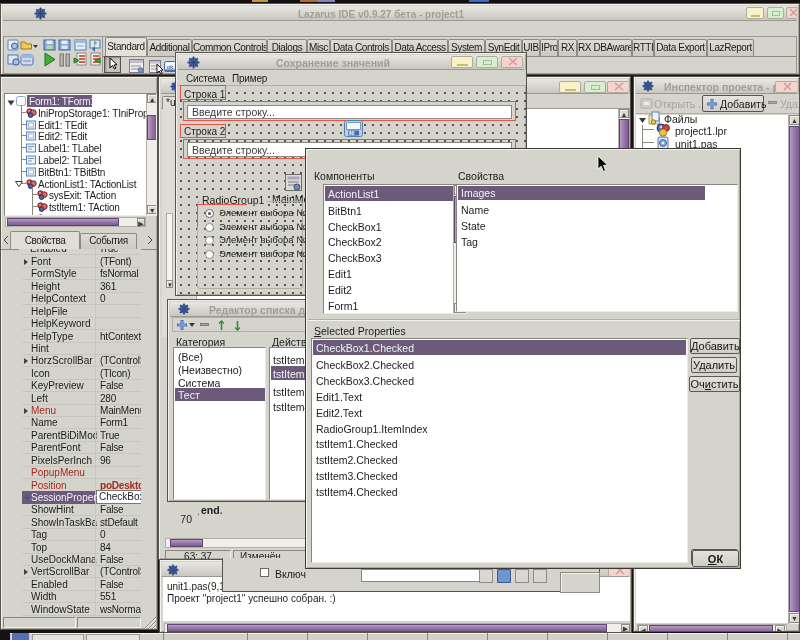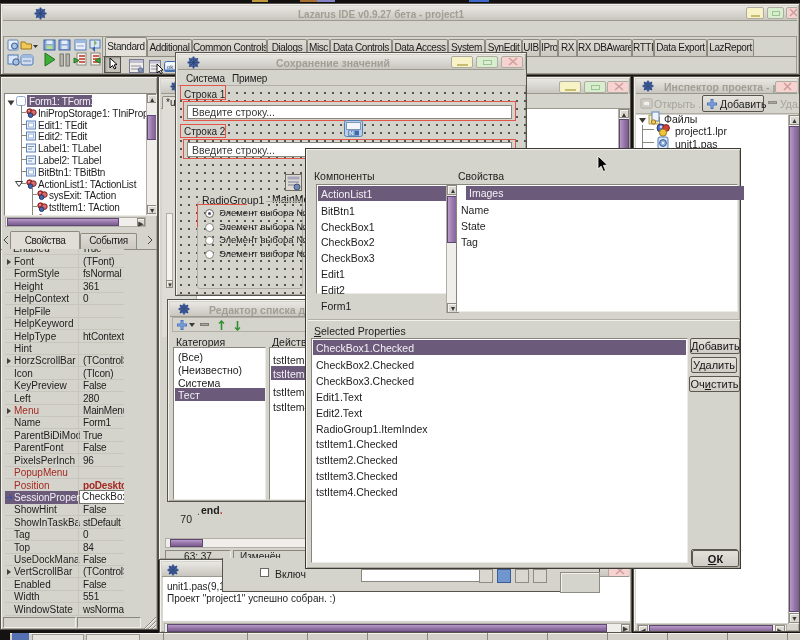--- a/index.html
+++ b/index.html
@@ -294,21 +294,21 @@
       <svg class="a" style="left:2px;top:5px" width="6" height="8">
         <path d="M5 0 L1 4 L5 8" fill="none" stroke="#4a4a45"></path>
       </svg>
       <div class="tab" style="left:9px;top:0px;width:70px;height:18px;line-height:17px;background:#e0ded7;z-index:2">Свойства</div>
       <div class="tab" style="left:79px;top:2px;width:57px;height:16px;line-height:14px">События</div>
       <svg class="a" style="left:146px;top:5px" width="6" height="8">
         <path d="M1 0 L5 4 L1 8" fill="none" stroke="#4a4a45"></path>
       </svg>
       <div class="a" style="left:0;top:18px;width:156px;height:1px;background:#8d8b80"></div>
     </div>
-  <div class="a" style="left:1px;top:172px;width:122px;height:367px;overflow:hidden;background:#d5d4cc">
+  <div class="a" style="left:18px;top:172px;width:122px;height:367px;overflow:hidden;background:#d5d4cc">
 <div class="a" style="left:2px;top:-7px;width:138px;height:13px;border-bottom:1px solid #c7c5bd;font-size:10px">
         <span class="gn" style="left:9px">Enabled</span>
         <span class="gv">True</span>
       </div>
 <div class="gridrow" style="top:6px">
         <div class="exp"></div>
         <span class="gn">Font</span>
         <span class="gv" style="">(TFont)</span>
       </div>
 <div class="gridrow" style="top:18px">
@@ -717,39 +717,39 @@
     </svg>
 <div class="a" style="left:3px;top:547px;width:150px;height:11px;background:#efeeea;border:1px solid #b0aea5">
       <div class="sbtn" style="left:0px;top:0px;width:10px;height:9px;line-height:9px">◀</div>
       <div class="hthumb" style="left:11px;top:0px;width:124px;height:9px"></div>
       <div class="sbtn" style="left:137px;top:0px;width:10px;height:9px;line-height:9px">▶</div>
     </div>
 </div>
 <div class="a" style="left:305px;top:148px;width:436px;height:421px;background:#d5d4cc;border:1px solid #3c3a34;box-shadow:inset 1px 1px 0 #f2f1ed,inset -1px -1px 0 #a9a79e">
 <div class="t" style="left:8px;top:21px">Компоненты</div>
 <div class="t" style="left:152px;top:21px">Свойства</div>
-<div class="sunk" style="left:10px;top:35px;width:144px;height:110px">
+<div class="sunk" style="left:17px;top:35px;width:144px;height:130px">
 <div class="a sel" style="left:1px;top:1px;width:128px;height:15px">
         <div class="t" style="left:3px;top:2px">ActionList1</div>
       </div>
 <div class="t" style="left:4px;top:20px">BitBtn1</div>
 <div class="t" style="left:4px;top:36px">CheckBox1</div>
 <div class="t" style="left:4px;top:51px">CheckBox2</div>
 <div class="t" style="left:4px;top:67px">CheckBox3</div>
 <div class="t" style="left:4px;top:83px">Edit1</div>
 <div class="t" style="left:4px;top:99px">Edit2</div>
 <div class="t" style="left:4px;top:115px">Form1</div>
 <div class="a" style="left:129px;top:0;width:13px;height:128px;background:#efeeea;border-left:1px solid #b0aea5">
         <div class="sbtn" style="left:0px;top:0px;width:12px;height:10px;line-height:10px">▲</div>
         <div class="vthumb" style="left:0px;top:11px;width:12px;height:47px"></div>
         <div class="sbtn" style="left:0px;top:118px;width:12px;height:10px;line-height:10px">▼</div>
       </div>
 </div>
 <div class="sunk" style="left:150px;top:35px;width:282px;height:128px">
-<div class="a sel" style="left:9px;top:1px;width:278px;height:14px">
+<div class="a sel" style="left:1px;top:1px;width:247px;height:14px">
         <div class="t" style="left:3px;top:1px">Images</div>
       </div>
 <div class="t" style="left:4px;top:19px">Name</div>
 <div class="t" style="left:4px;top:35px">State</div>
 <div class="t" style="left:4px;top:51px">Tag</div>
 </div>
 <div class="a" style="left:2px;top:170px;width:432px;height:2px;border-top:1px solid #b0aea5;border-bottom:1px solid #f2f1ed"></div>
 <div class="t" style="left:8px;top:176px"><u>S</u>elected Properties</div>
 <div class="sunk" style="left:5px;top:189px;width:377px;height:225px">
 <div class="a sel" style="left:1px;top:1px;width:373px;height:15px">

